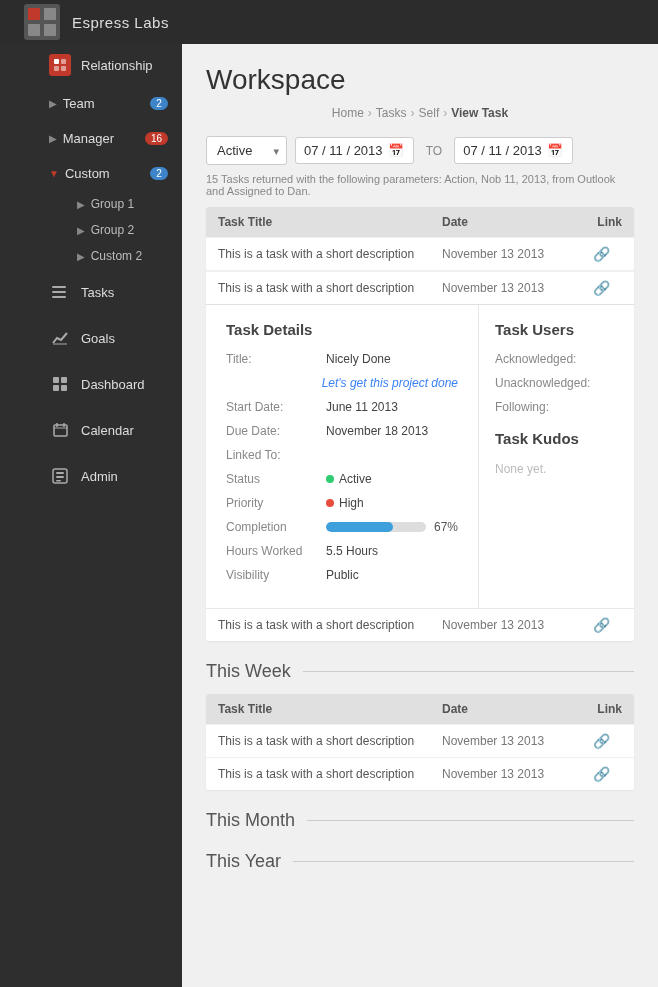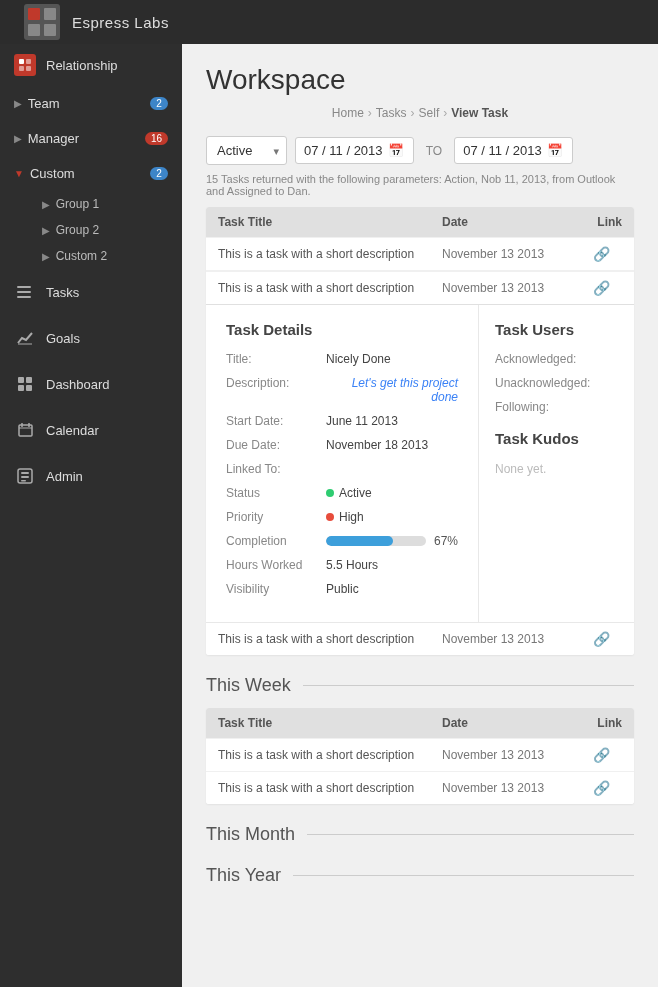--- a/index.html
+++ b/index.html
@@ -35,20 +35,21 @@
 
     
     .sidebar {
       width: 182px;
       background: #2e2e2e;
       color: #ccc;
       display: flex;
       flex-direction: column;
       flex-shrink: 0;
       overflow-y: auto;
+      padding-left: 35px;
     }
 
     .sidebar-section-item {
       display: flex;
       align-items: center;
       padding: 10px 14px;
       cursor: pointer;
       position: relative;
     }
 
@@ -547,21 +548,20 @@
         <div class="task-detail-panel">
 
           <div class="task-detail-left">
             <div class="detail-section-title">Task Details</div>
 
             <div class="detail-row">
               <span class="detail-label">Title:</span>
               <span class="detail-value">Nicely Done</span>
             </div>
             <div class="detail-row">
-              <span class="detail-label">Description:</span>
               <span class="detail-value italic">Let's get this project done</span>
             </div>
             <div class="detail-row">
               <span class="detail-label">Start Date:</span>
               <span class="detail-value">June 11 2013</span>
             </div>
             <div class="detail-row">
               <span class="detail-label">Due Date:</span>
               <span class="detail-value">November 18 2013</span>
             </div>

